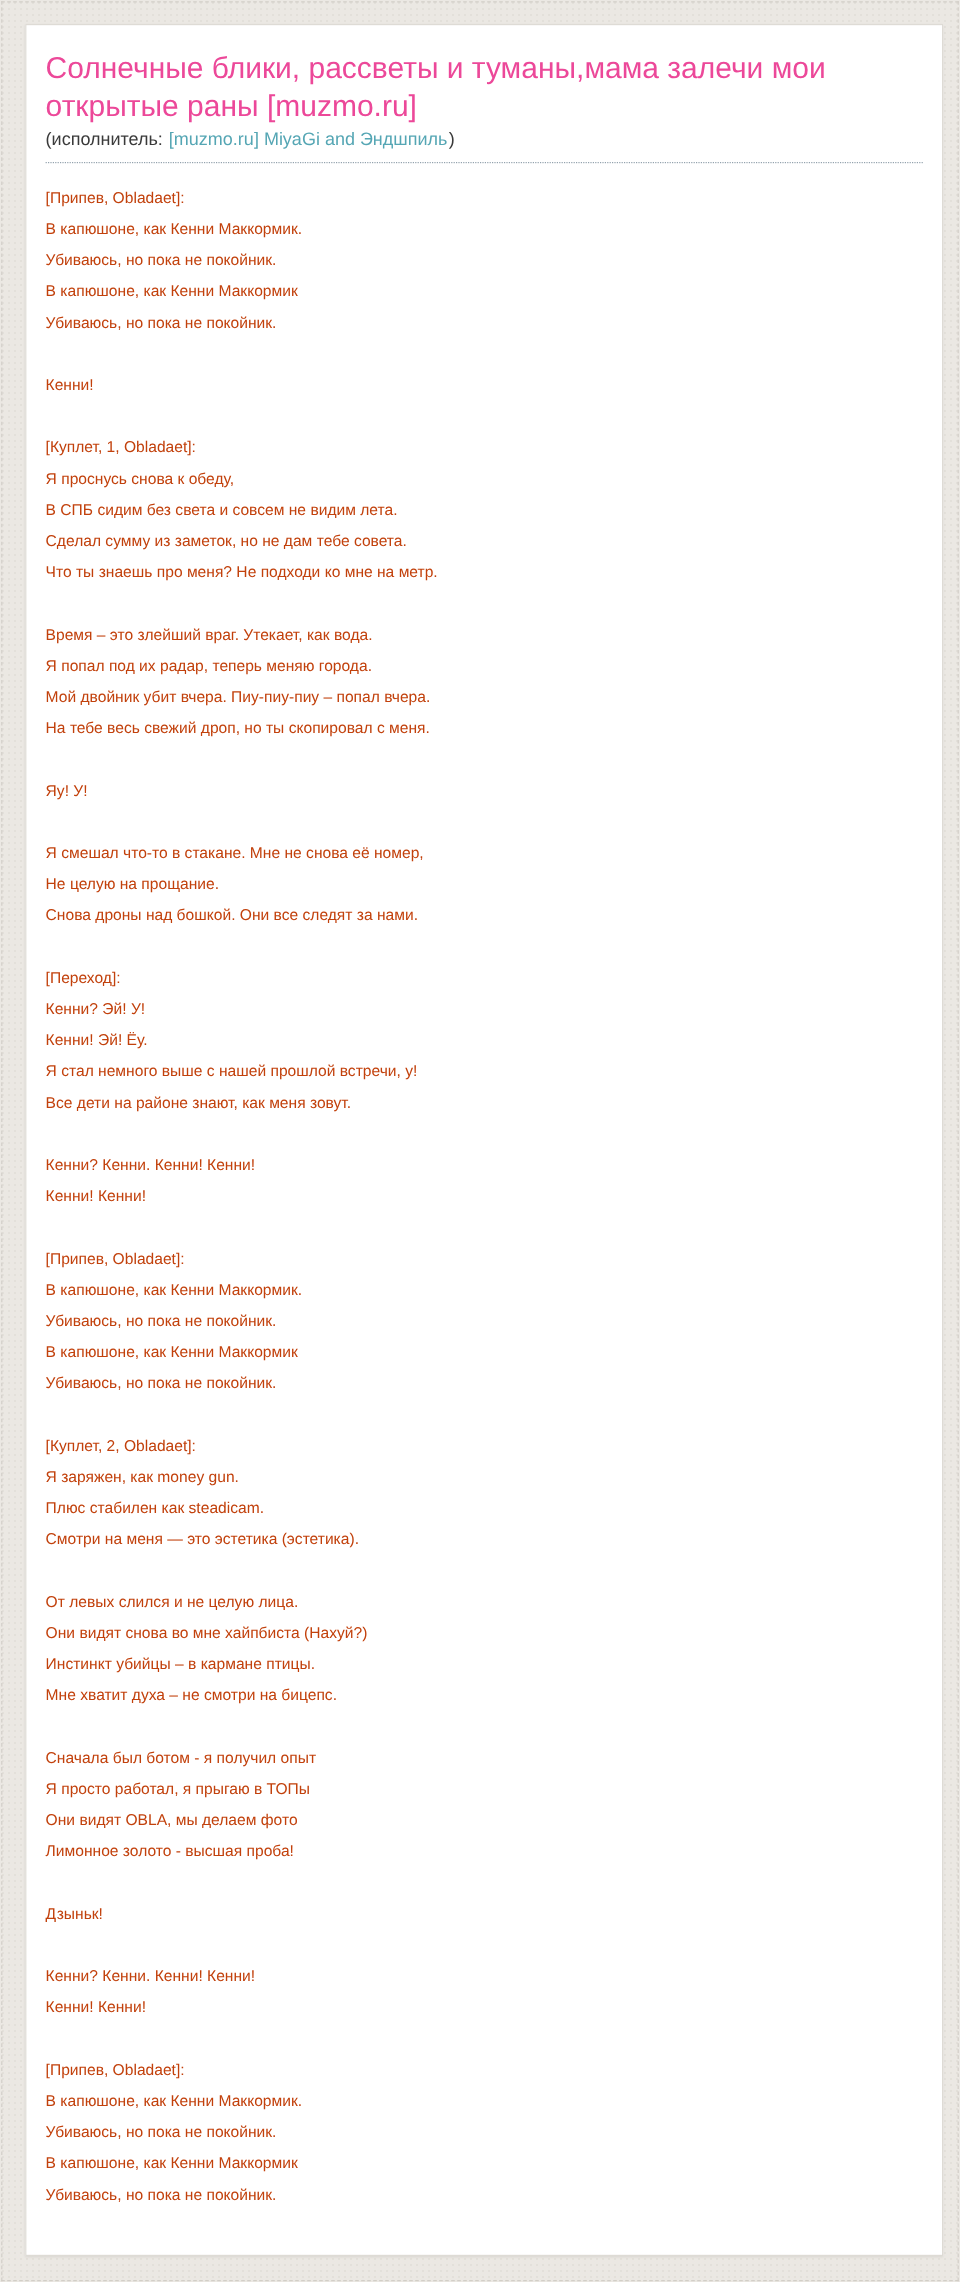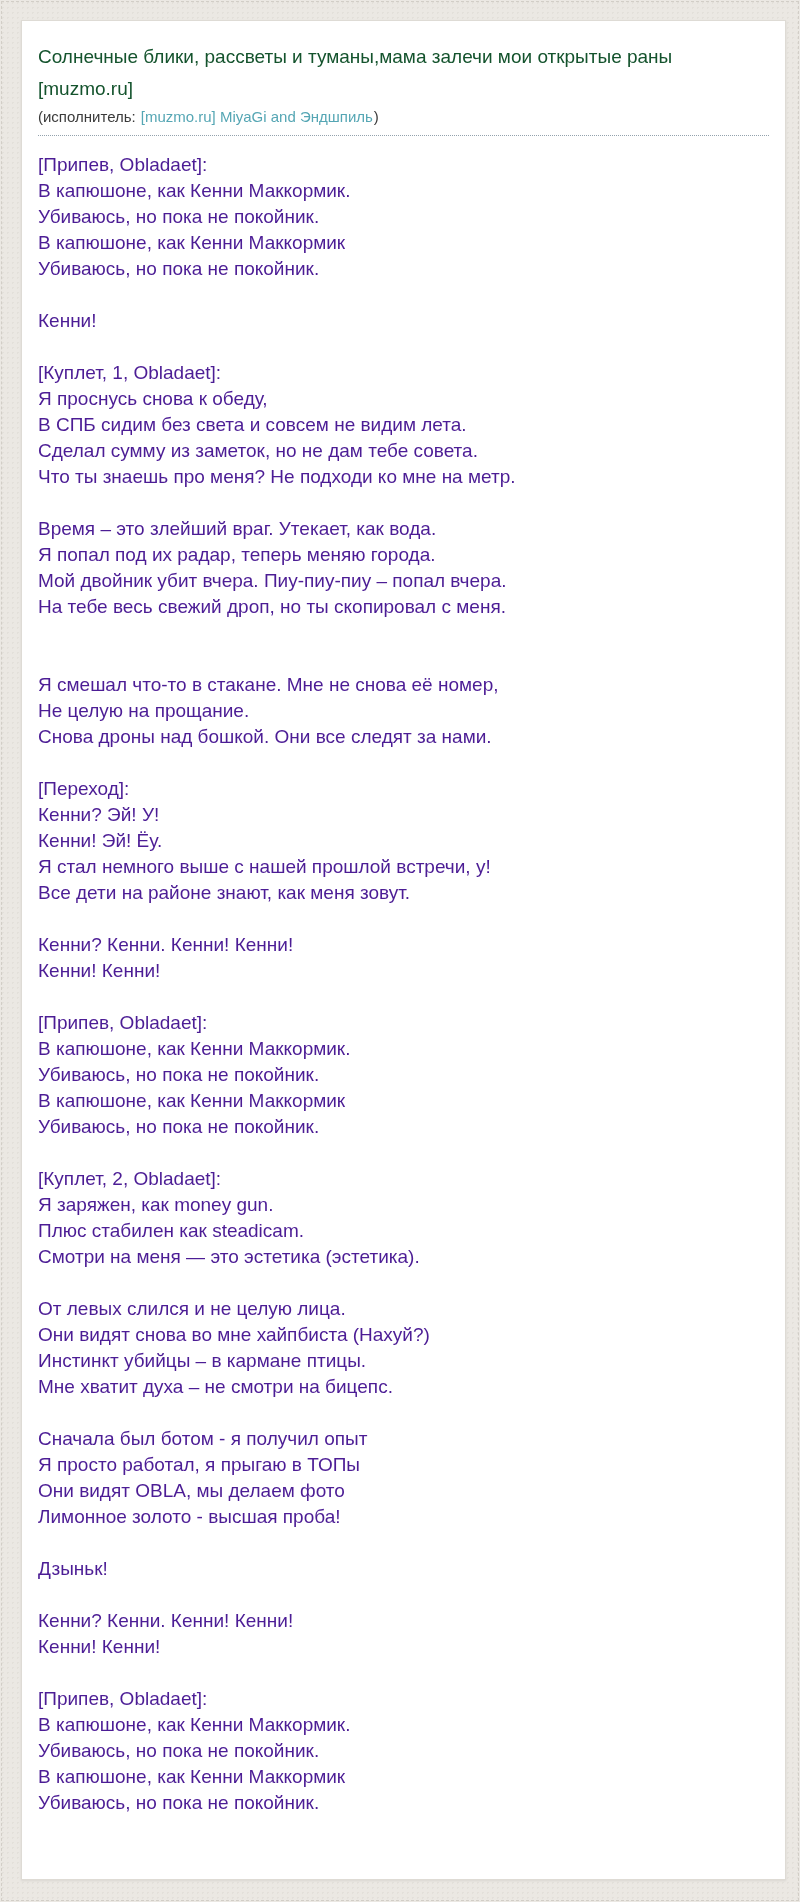--- a/index.html
+++ b/index.html
@@ -29,43 +29,43 @@
     width: 765px;
     height: 1860px;
     box-sizing: border-box;
     background: #ffffff;
     border: 1px solid #dedbd5;
     box-shadow: 0 1px 2px rgba(0,0,0,0.08);
     padding: 12px 16px 20px 16px;
   }
   .title {
     margin: 8px 0 3px 0;
-    font-size: 19px;
+    font-size: 25px;
     line-height: 32px;
     font-weight: 400;
-    color: #14532d;
+    color: #ec4899;
   }
   .artist-line {
     font-size: 15px;
     line-height: 18px;
     color: #3a3a3a;
     padding-bottom: 9px;
     border-bottom: 1px dotted #93a2ad;
   }
   .artist-link {
     color: #55a6b4;
     text-decoration: none;
     margin: 4px 1px 0 5px;
     cursor: pointer;
   }
   .lyrics {
     margin-top: 16px;
-    font-size: 19px;
+    font-size: 13px;
     line-height: 26px;
-    color: #4c1d95;
+    color: #c2410c;
   }
   .lyric-line {
     white-space: pre-wrap;
   }
 </style>
 </head>
 <body>
 
 <div class="page-edge"></div>
 
@@ -89,20 +89,21 @@
       <div class="lyric-line">Я проснусь снова к обеду,</div>
       <div class="lyric-line">В СПБ сидим без света и совсем не видим лета.</div>
       <div class="lyric-line">Сделал сумму из заметок, но не дам тебе совета.</div>
       <div class="lyric-line">Что ты знаешь про меня? Не подходи ко мне на метр.</div>
       <div class="lyric-line">&nbsp;</div>
       <div class="lyric-line">Время – это злейший враг. Утекает, как вода.</div>
       <div class="lyric-line">Я попал под их радар, теперь меняю города.</div>
       <div class="lyric-line">Мой двойник убит вчера. Пиу-пиу-пиу – попал вчера.</div>
       <div class="lyric-line">На тебе весь свежий дроп, но ты скопировал с меня.</div>
       <div class="lyric-line">&nbsp;</div>
+      <div class="lyric-line">Яу! У!</div>
       <div class="lyric-line">&nbsp;</div>
       <div class="lyric-line">Я смешал что-то в стакане. Мне не снова её номер,</div>
       <div class="lyric-line">Не целую на прощание.</div>
       <div class="lyric-line">Снова дроны над бошкой. Они все следят за нами.</div>
       <div class="lyric-line">&nbsp;</div>
       <div class="lyric-line">[Переход]:</div>
       <div class="lyric-line">Кенни? Эй! У!</div>
       <div class="lyric-line">Кенни! Эй! Ёу.</div>
       <div class="lyric-line">Я стал немного выше с нашей прошлой встречи, у!</div>
       <div class="lyric-line">Все дети на районе знают, как меня зовут.</div>

